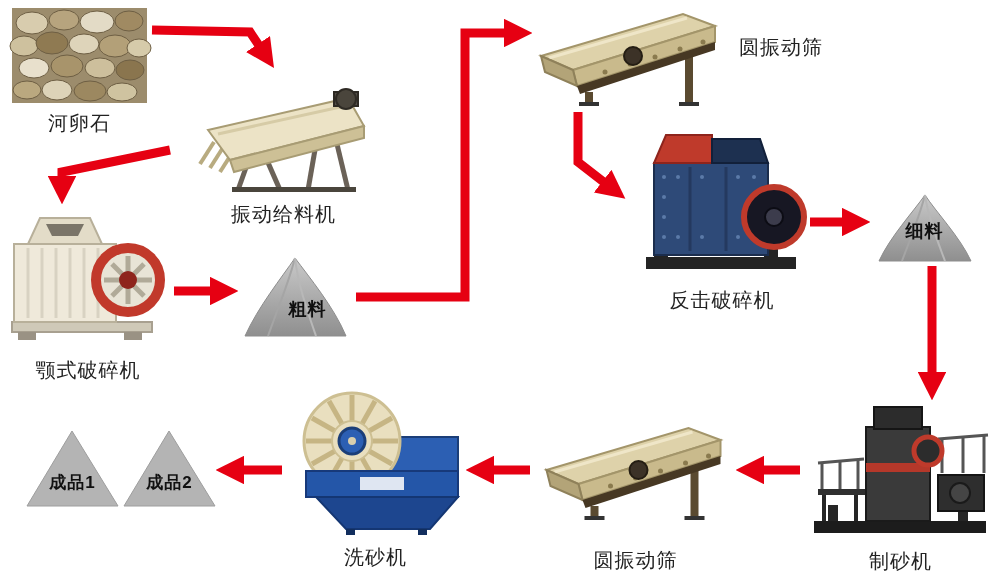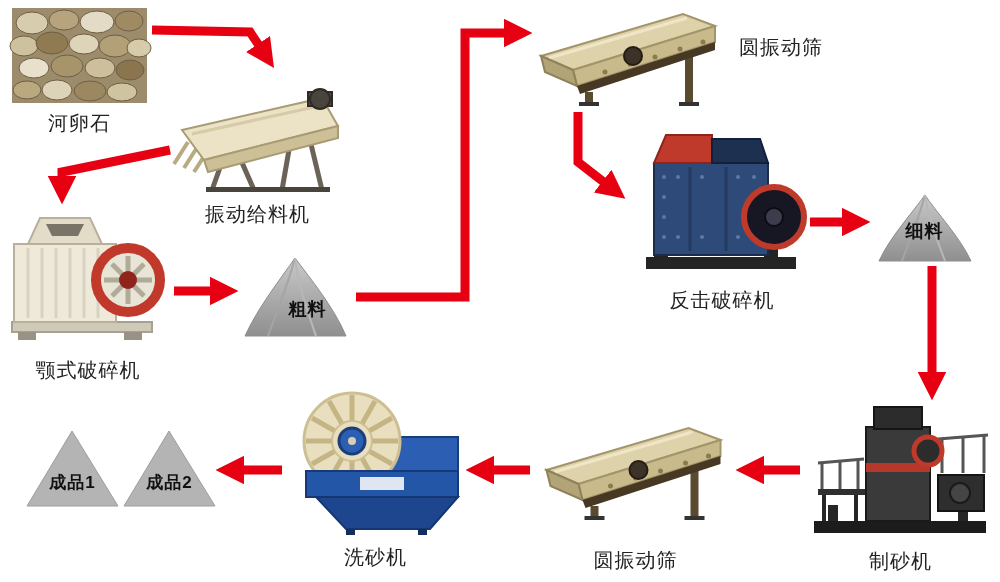--- a/index.html
+++ b/index.html
@@ -70,21 +70,21 @@
         <ellipse cx="118" cy="62" rx="14" ry="10" fill="#8a754e"></ellipse>
           <ellipse cx="15" cy="82" rx="14" ry="9" fill="#baa87f"></ellipse>
         <ellipse cx="45" cy="82" rx="15" ry="10" fill="#ddd3b8"></ellipse>
           <ellipse cx="78" cy="83" rx="16" ry="10" fill="#9c8860"></ellipse>
         <ellipse cx="110" cy="84" rx="15" ry="9" fill="#cfc3a0"></ellipse>
       </g>
     </svg>
     <div class="node-label below">河卵石</div>
   </div>
 
-  <div class="node" style="left:170px; top:82px; width:175px; height:112px;">
+  <div class="node" style="left:196px; top:82px; width:175px; height:112px;">
     <svg class="icon" viewBox="0 0 175 112">
       <g stroke="#6b6258" stroke-width="5" fill="none">
         <path d="M52,80 L42,108"></path>
           <path d="M70,76 L84,108"></path>
         <path d="M120,62 L112,108"></path>
           <path d="M140,58 L152,108"></path>
       </g>
       <rect x="36" y="105" width="124" height="5" fill="#4a453c"></rect>
       <g stroke="#b8ab80" stroke-width="4">
         <line x1="18" y1="60" x2="4" y2="82"></line>

